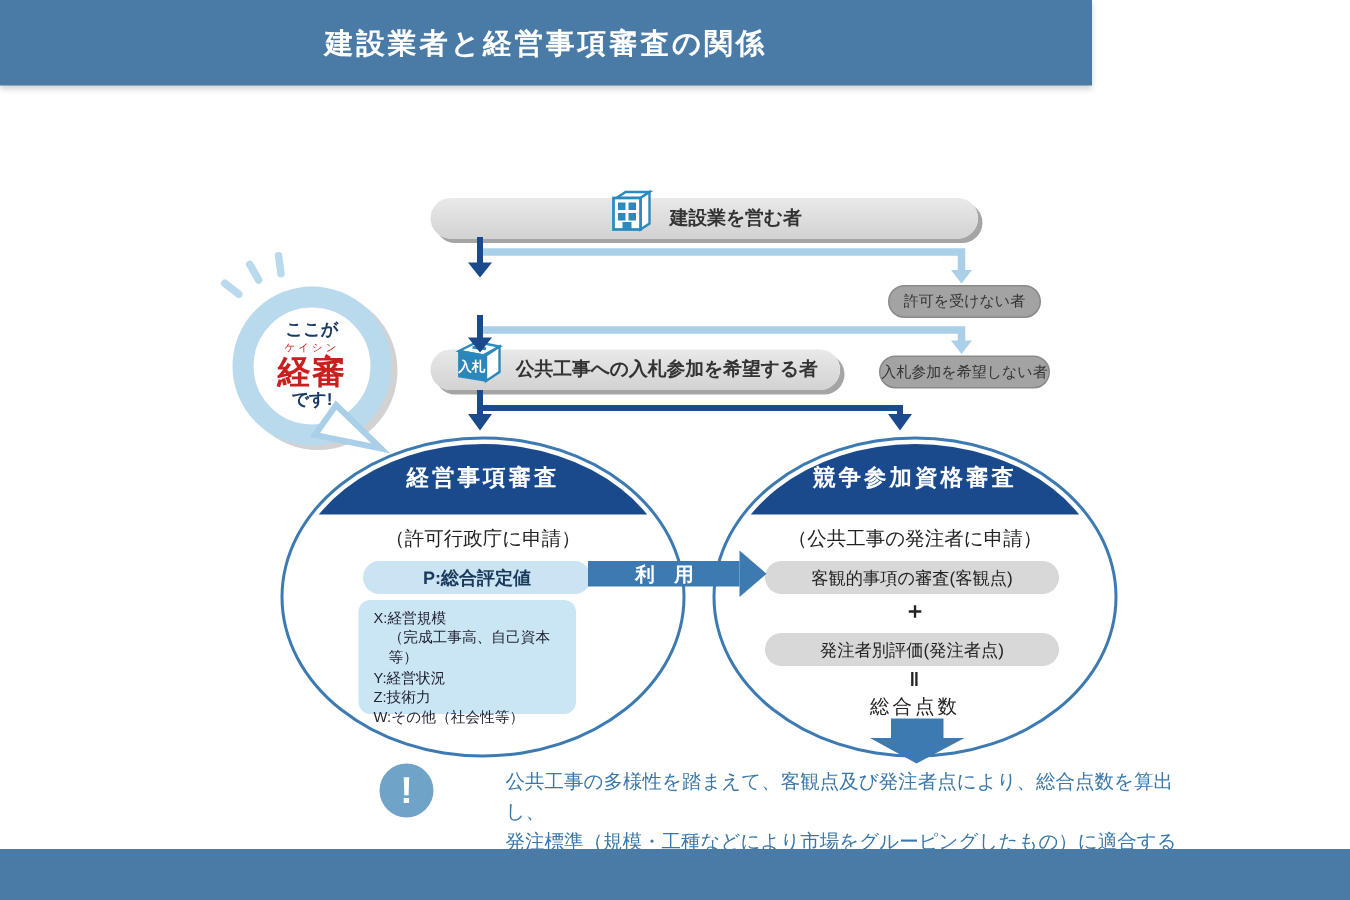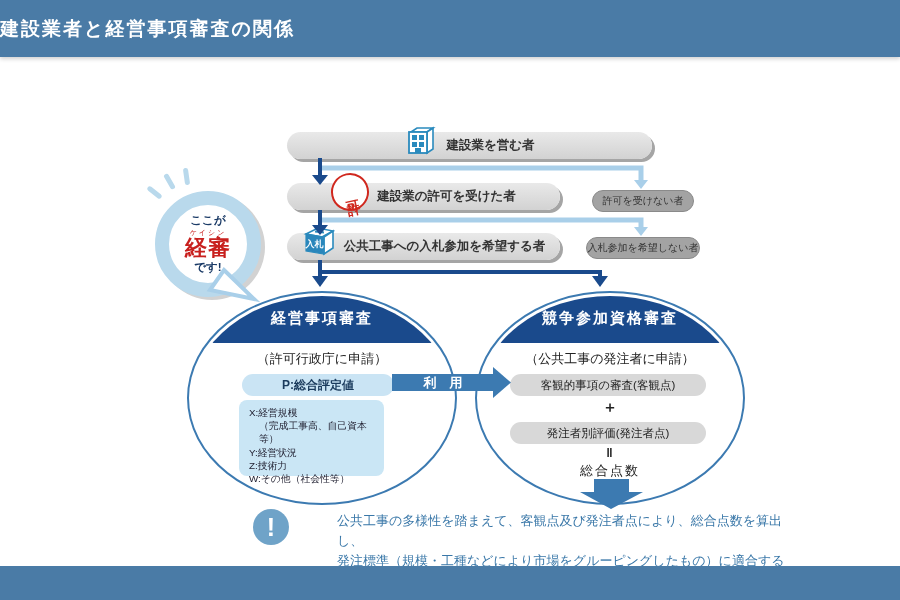--- a/index.html
+++ b/index.html
@@ -2,23 +2,23 @@
 <html><head>
 <meta charset="utf-8">
 <style>
   html,body{margin:0;padding:0;}
   .canvas{
     position:relative; width:900px; height:600px; background:#ffffff;
     font-family:"Liberation Sans","DejaVu Sans",sans-serif; overflow:hidden;
   }
   
   .topbar{
-    position:absolute; left:0; top:0; width:900px; height:57px;
+    position:absolute; left:0; top:0; width:728px; height:57px;
     background:#4a7ba6; box-shadow:0 2px 4px rgba(0,0,0,.18);
-    display:flex; align-items:center; 
+    display:flex; align-items:center; justify-content:center;
   }
   .topbar .title{color:#fff; font-size:19px; font-weight:bold; letter-spacing:2px;}
   .bottombar{position:absolute; left:0; top:566px; width:900px; height:34px; background:#4a7ba6;}
 
   
   .pill{
     position:absolute; height:27px; border-radius:14px;
     background:linear-gradient(180deg,#e9e9e9,#d2d2d2);
     box-shadow:3px 3px 0 #a5a5a5;
     display:flex; align-items:center; justify-content:center;
@@ -136,26 +136,20 @@
       <rect x="5" y="9" width="18" height="21" fill="#fff" stroke="#2a8abd" stroke-width="1.8"></rect>
       <rect x="8" y="12" width="5" height="5" fill="#2a8abd"></rect>
       <rect x="15" y="12" width="5" height="5" fill="#2a8abd"></rect>
       <rect x="8" y="19" width="5" height="5" fill="#2a8abd"></rect>
       <rect x="15" y="19" width="5" height="5" fill="#2a8abd"></rect>
       <rect x="11" y="25" width="6" height="5" fill="#2a8abd"></rect>
     </svg>
     <span>建設業を営む者</span>
   </div>
 
-  <div class="pill pill-2">
-    <div class="stamp">
-      <span>許可</span>
-    </div>
-    <span>建設業の許可を受けた者</span>
-  </div>
   <div class="side-pill side-1">
     <span>許可を受けない者</span>
   </div>
 
   <div class="pill pill-3">
     <svg class="cube-ic" width="36" height="33" viewBox="0 0 36 33">
       <polygon points="4,10 16,4 31,7 20,13" fill="#fff" stroke="#2a8abd" stroke-width="1.6"></polygon>
       <rect x="13" y="7" width="9" height="2" fill="#2a8abd" transform="rotate(6 17 8)"></rect>
       <polygon points="22,13 31,7 31,24 22,30" fill="#fff" stroke="#2a8abd" stroke-width="1.6"></polygon>
       <polygon points="4,10 22,13 22,30 4,27" fill="#2a86bb" stroke="#2a8abd" stroke-width="1.2"></polygon>

